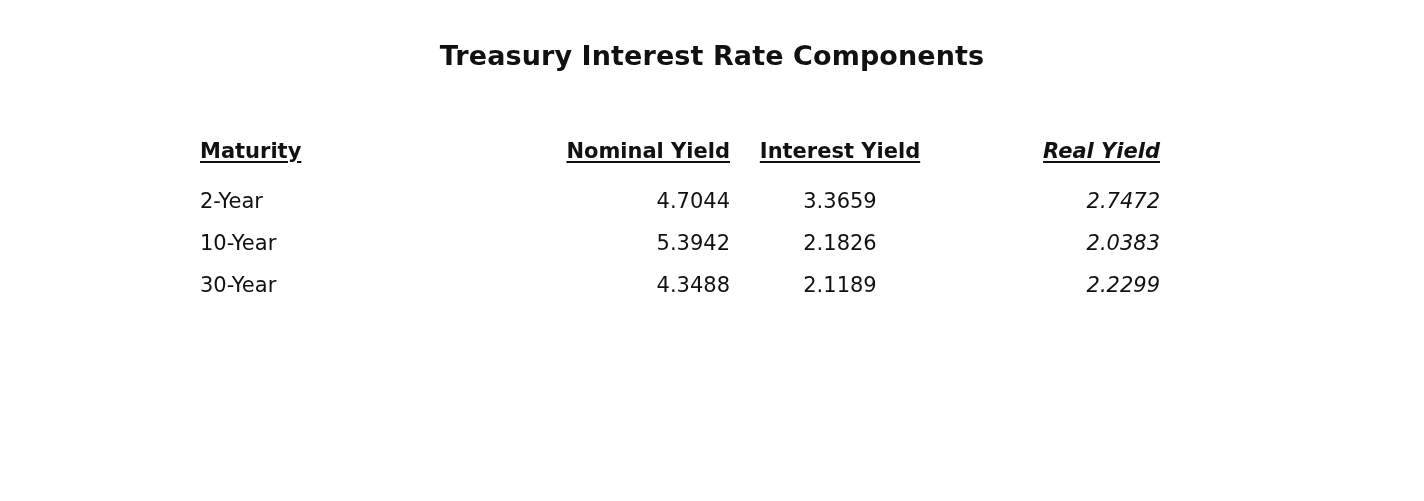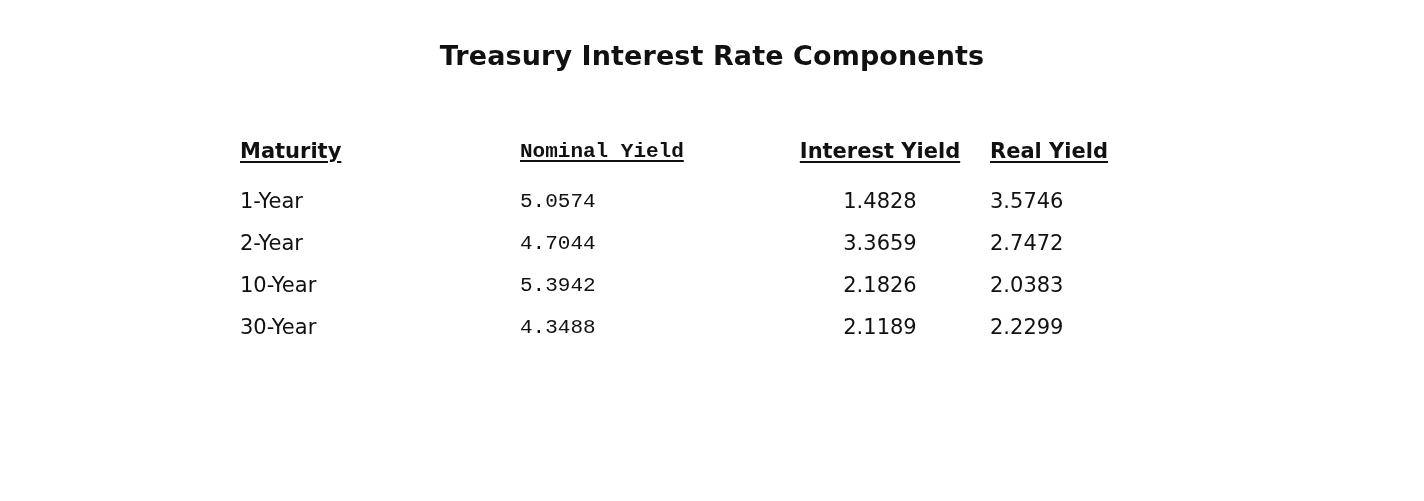--- a/index.html
+++ b/index.html
@@ -28,21 +28,20 @@
     font-size: 27px;
     font-weight: bold;
     letter-spacing: 0.1px;
     color: #111111;
   }
   .table-wrap {
     position: absolute;
     top: 128px;
     left: 200px;
     width: 990px;
-    margin-left: 40px;
   }
   table.rate-table {
     border-collapse: collapse;
     width: 960px;
     table-layout: fixed;
   }
   table.rate-table th,
   table.rate-table td {
     font-size: 21px;
     padding: 0;
@@ -58,23 +57,23 @@
     padding-bottom: 6px;
     height: 46px;
   }
   
   col.c-maturity { width: 280px; }
   col.c-nominal  { width: 250px; }
   col.c-infl     { width: 220px; }
   col.c-real     { width: 210px; }
 
   th.h-maturity, td.v-maturity { text-align: left; padding-left: 9px; }
-  th.h-nominal,  td.v-nominal  { text-align: left; font-family: Liberation Mono, monospace; }
+  th.h-nominal,  td.v-nominal  { text-align: right; }
   th.h-infl,     td.v-infl     { text-align: center; }
-  th.h-real,     td.v-real     { text-align: left; }
+  th.h-real,     td.v-real     { text-align: right; font-style: italic; }
 </style>
 </head>
 <body>
 
 <div class="page">
 
   <div class="chart-title">Treasury Interest Rate Components</div>
 
   <div class="table-wrap">
     <table class="rate-table">
@@ -87,26 +86,20 @@
       <thead>
         <tr>
           <th class="h-maturity">Maturity</th>
           <th class="h-nominal">Nominal Yield</th>
           <th class="h-infl">Interest Yield</th>
           <th class="h-real">Real Yield</th>
         </tr>
       </thead>
       <tbody>
         <tr>
-          <td class="v-maturity">1-Year</td>
-          <td class="v-nominal">5.0574</td>
-          <td class="v-infl">1.4828</td>
-          <td class="v-real">3.5746</td>
-        </tr>
-        <tr>
           <td class="v-maturity">2-Year</td>
           <td class="v-nominal">4.7044</td>
           <td class="v-infl">3.3659</td>
           <td class="v-real">2.7472</td>
         </tr>
         <tr>
           <td class="v-maturity">10-Year</td>
           <td class="v-nominal">5.3942</td>
           <td class="v-infl">2.1826</td>
           <td class="v-real">2.0383</td>

